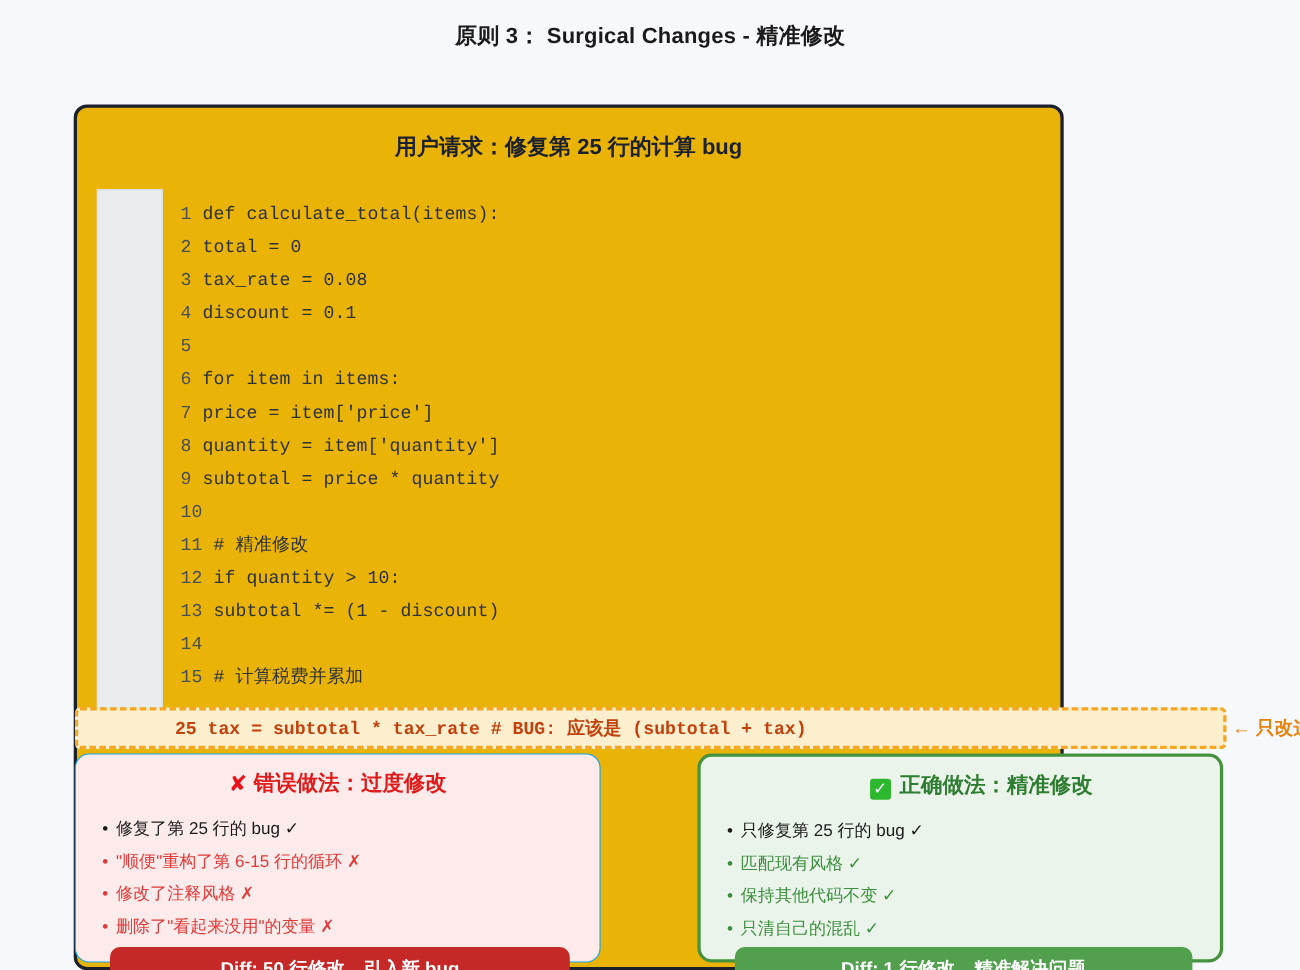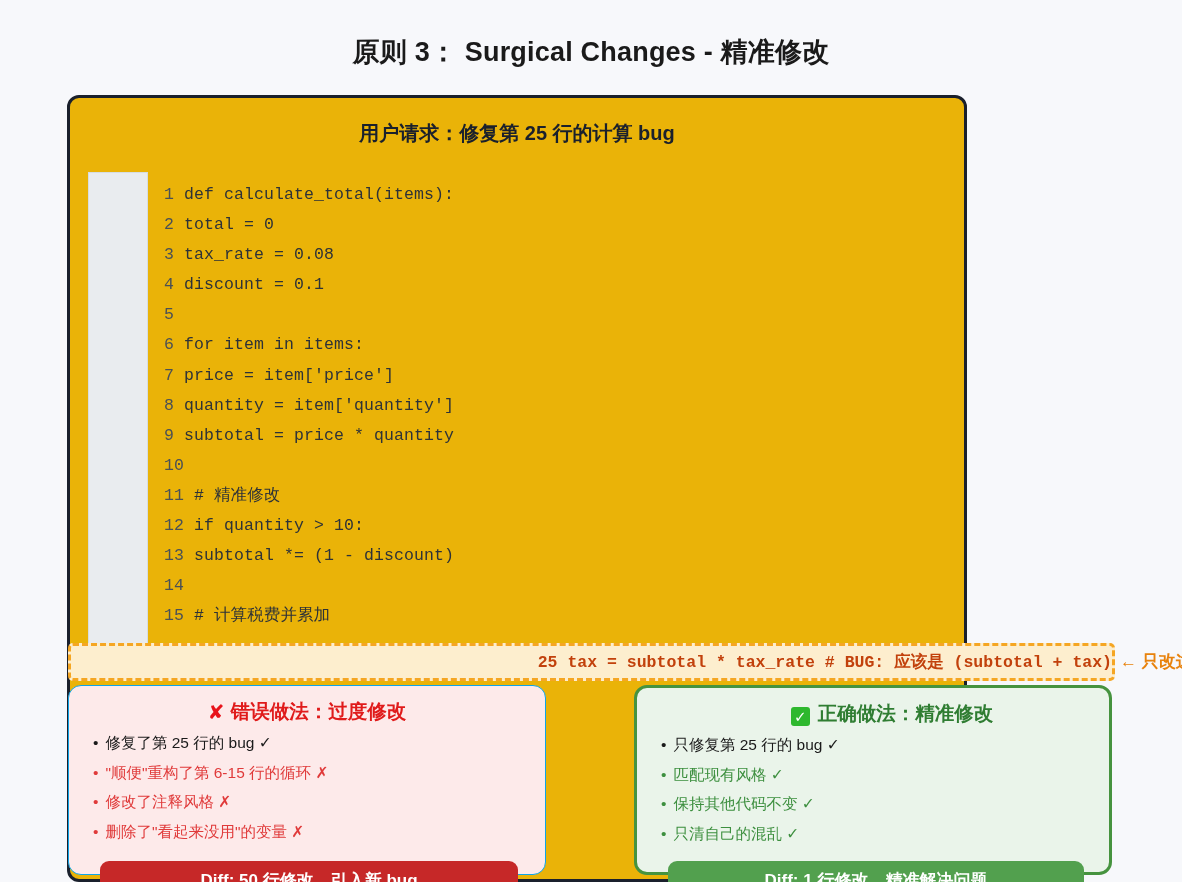--- a/index.html
+++ b/index.html
@@ -10,23 +10,23 @@
     background: #f7f8fb;
     font-family: "Liberation Sans", "DejaVu Sans", sans-serif;
     overflow: hidden;
   }
 
   .page { position: relative; width: 1182px; height: 882px; }
 
   
   .page-title {
     position: absolute;
-    top: 34px; left: 0; width: 1182px;
-    text-align: center;
-    font-size: 27px;
+    top: 19px; left: 0; width: 1182px;
+    text-align: center;
+    font-size: 20px;
     font-weight: bold;
     color: #1a1a1a;
     letter-spacing: 0.2px;
     white-space: nowrap;
   }
 
   
   .main-card {
     position: absolute;
     left: 67px; top: 95px;
@@ -81,21 +81,20 @@
   
   .bug-row {
     position: absolute;
     left: 68px; top: 643px;
     width: 1047px; height: 38px;
     background: #fdeece;
     border: 3px dashed #f5a623;
     border-radius: 5px;
     display: flex;
     align-items: center;
-    justify-content: flex-end;
   }
   .bug-row .bug-code {
     font-family: "Liberation Mono", "DejaVu Sans Mono", monospace;
     font-size: 16.5px;
     font-weight: bold;
     color: #c2410c;
     white-space: pre;
     padding-left: 88px;
   }
   .bug-annot {
@@ -149,21 +148,21 @@
     border-radius: 3px;
     color: #ffffff;
     font-size: 15px;
     line-height: 19px;
     text-align: center;
     margin-right: 8px;
     vertical-align: -2px;
     font-weight: bold;
   }
   .card-list {
-    margin: 3px 0 0 0;
+    margin: 14px 0 0 0;
     padding: 0 0 0 24px;
     list-style: none;
   }
   .card-list li {
     font-size: 15.5px;
     line-height: 29.6px;
     white-space: nowrap;
   }
   .card-list li::before { content: "\2022"; margin-right: 7px; }
   .card-bad .card-list li { color: #e03a3a; }

